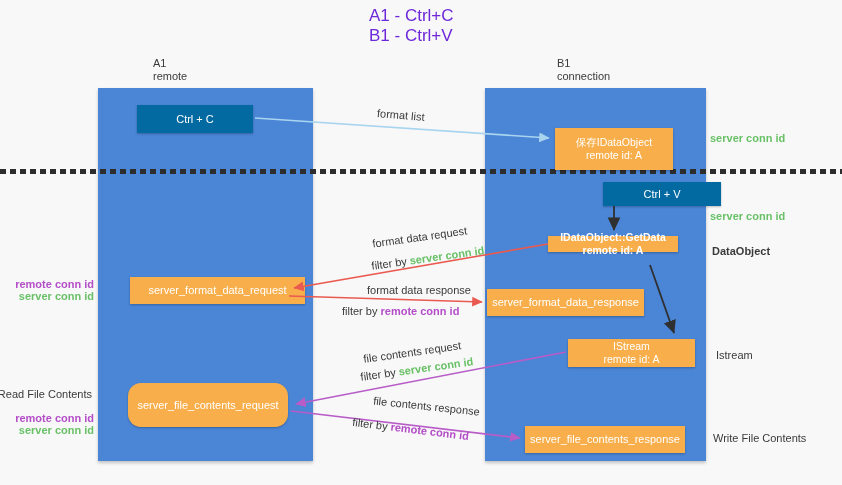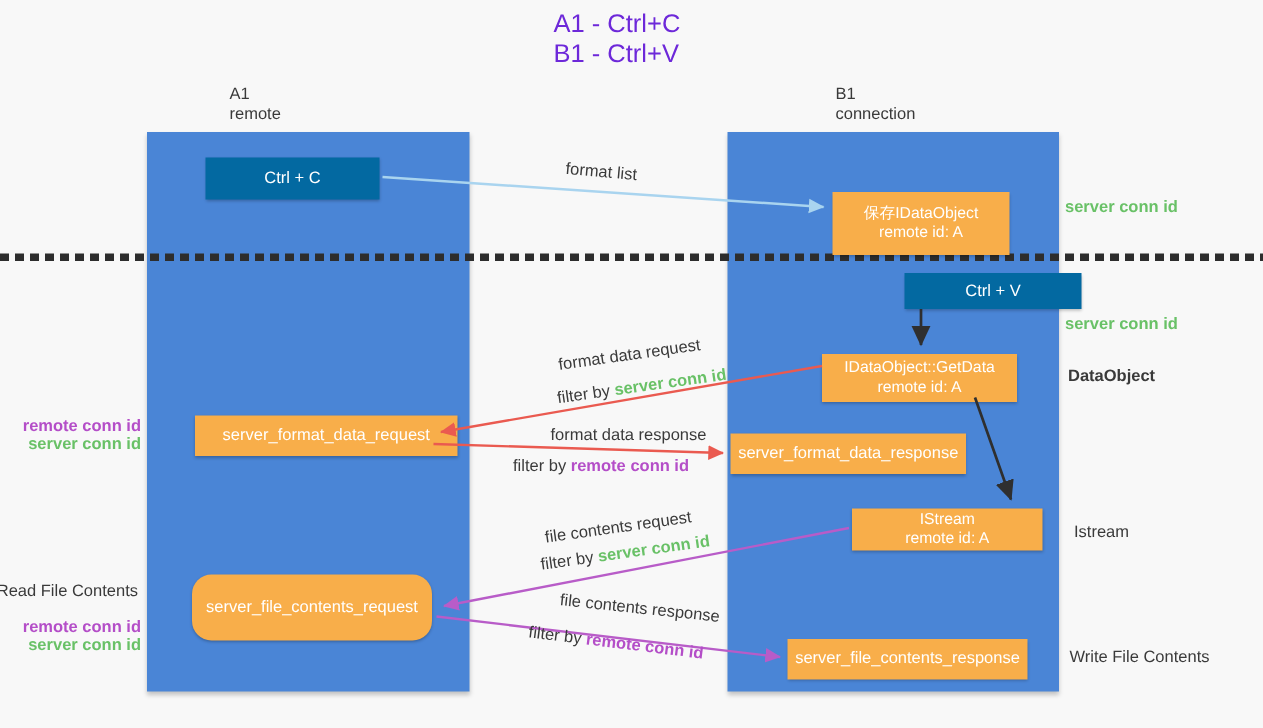--- a/index.html
+++ b/index.html
@@ -77,21 +77,21 @@
 
   <div class="node orange two" style="left:555px;top:128px;width:118px;height:42px;">
     <span>保存IDataObject</span>
     <span>remote id: A</span>
   </div>
 
   <div class="node green" style="left:555px;top:182px;width:118px;height:24px;margin-left:48px;">
     <span>Ctrl + V</span>
   </div>
 
-  <div class="node orange two" style="left:548px;top:236px;width:130px;height:32px;">
+  <div class="node orange two" style="left:548px;top:236px;width:130px;height:16px;font-weight:bold;">
     <span>IDataObject::GetData</span>
     <span>remote id: A</span>
   </div>
 
   <div class="node orange" style="left:130px;top:277px;width:175px;height:27px;">
     <span>server_format_data_request</span>
   </div>
 
   <div class="node orange" style="left:487px;top:289px;width:157px;height:27px;">
     <span>server_format_data_response</span>

